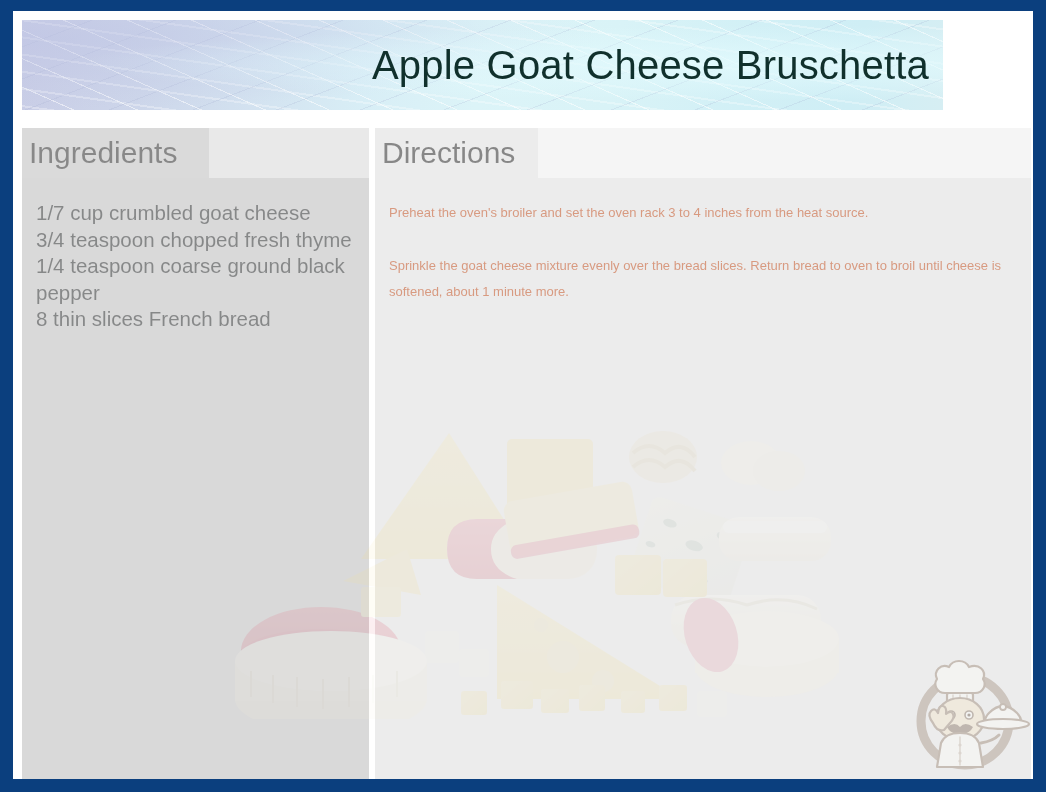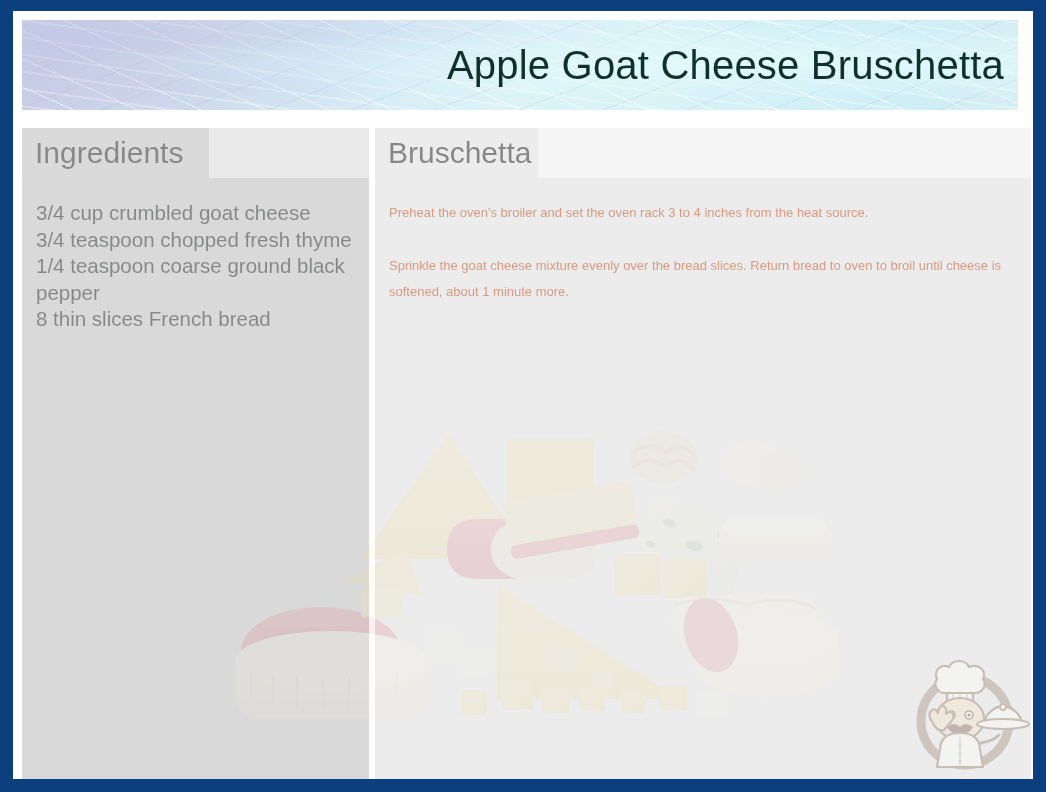--- a/index.html
+++ b/index.html
@@ -30,34 +30,35 @@
     bottom: 13px;
     background: #ffffff;
     overflow: hidden;
   }
 
   
   .banner {
     position: absolute;
     left: 9px;
     top: 9px;
-    width: 996px;
+    width: 904px;
     height: 90px;
     background:
       linear-gradient(100deg,
         #c9cde6 0%,
         #cdd6ea 14%,
         #d3e2f0 26%,
         #d8eef6 38%,
         #dcf4f8 50%,
         #d9f3f7 64%,
         #d2f0f6 78%,
         #cfeef5 90%,
         #d6eef3 100%);
     overflow: hidden;
+    padding-left: 17px;
   }
   .banner-weave {
     position: absolute;
     inset: -30px -10px;
     background-image:
       repeating-linear-gradient(24deg,
         rgba(255,255,255,0.55) 0px,
         rgba(255,255,255,0.55) 1px,
         rgba(255,255,255,0.0) 1px,
         rgba(255,255,255,0.0) 26px),
@@ -98,21 +99,21 @@
     position: absolute;
     box-sizing: border-box;
   }
   .panel-tab {
     position: absolute;
     top: 0;
     left: 0;
     box-sizing: border-box;
     display: flex;
     align-items: center;
-    padding-left: 13px;
+    padding-left: 7px;
   }
   .panel-tab-label {
     font-size: 30px;
     line-height: 1;
     color: #1a1a1a;
   }
   .panel-body {
     position: absolute;
     left: 0;
     right: 0;
@@ -392,32 +393,32 @@
     <div class="photo-veil-right"></div>
     <div class="gap-veil"></div>
 
     <div class="panel" id="ingredients-panel">
       <div class="panel-tab">
         <span class="panel-tab-label">Ingredients</span>
       </div>
       <div class="panel-body">
         <div class="panel-body-text">
           <ul class="ingredient-list">
-            <li>3/4 cup crumbled goat cheese</li>
+            <li>1/7 cup crumbled goat cheese</li>
             <li>3/4 teaspoon chopped fresh thyme</li>
             <li>1/4 teaspoon coarse ground black pepper</li>
             <li>8 thin slices French bread</li>
           </ul>
         </div>
       </div>
     </div>
 
     <div class="panel" id="directions-panel">
       <div class="panel-tab">
-        <span class="panel-tab-label">Bruschetta</span>
+        <span class="panel-tab-label">Directions</span>
       </div>
       <div class="panel-body">
         <div class="panel-body-text">
           <p class="direction-step">Preheat the oven's broiler and set the oven rack 3 to 4 inches from the heat source.</p>
           <p class="direction-step">Sprinkle the goat cheese mixture evenly over the bread slices. Return bread to oven to broil until cheese is softened, about 1 minute more.</p>
         </div>
       </div>
     </div>
 
     <div class="chef-logo">

